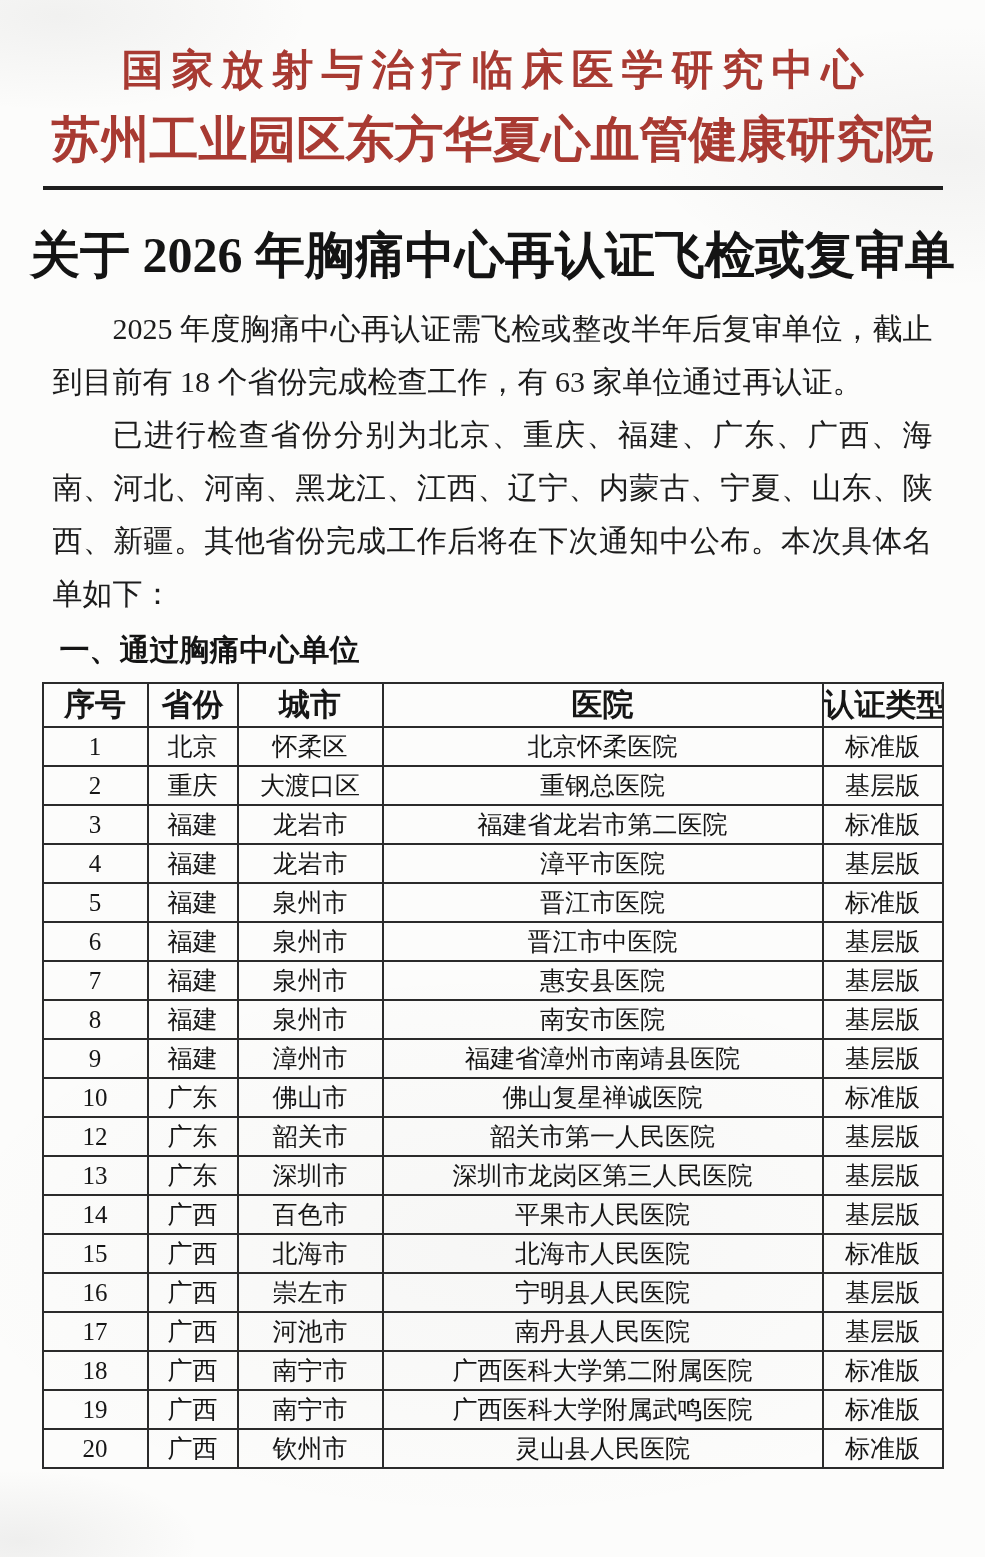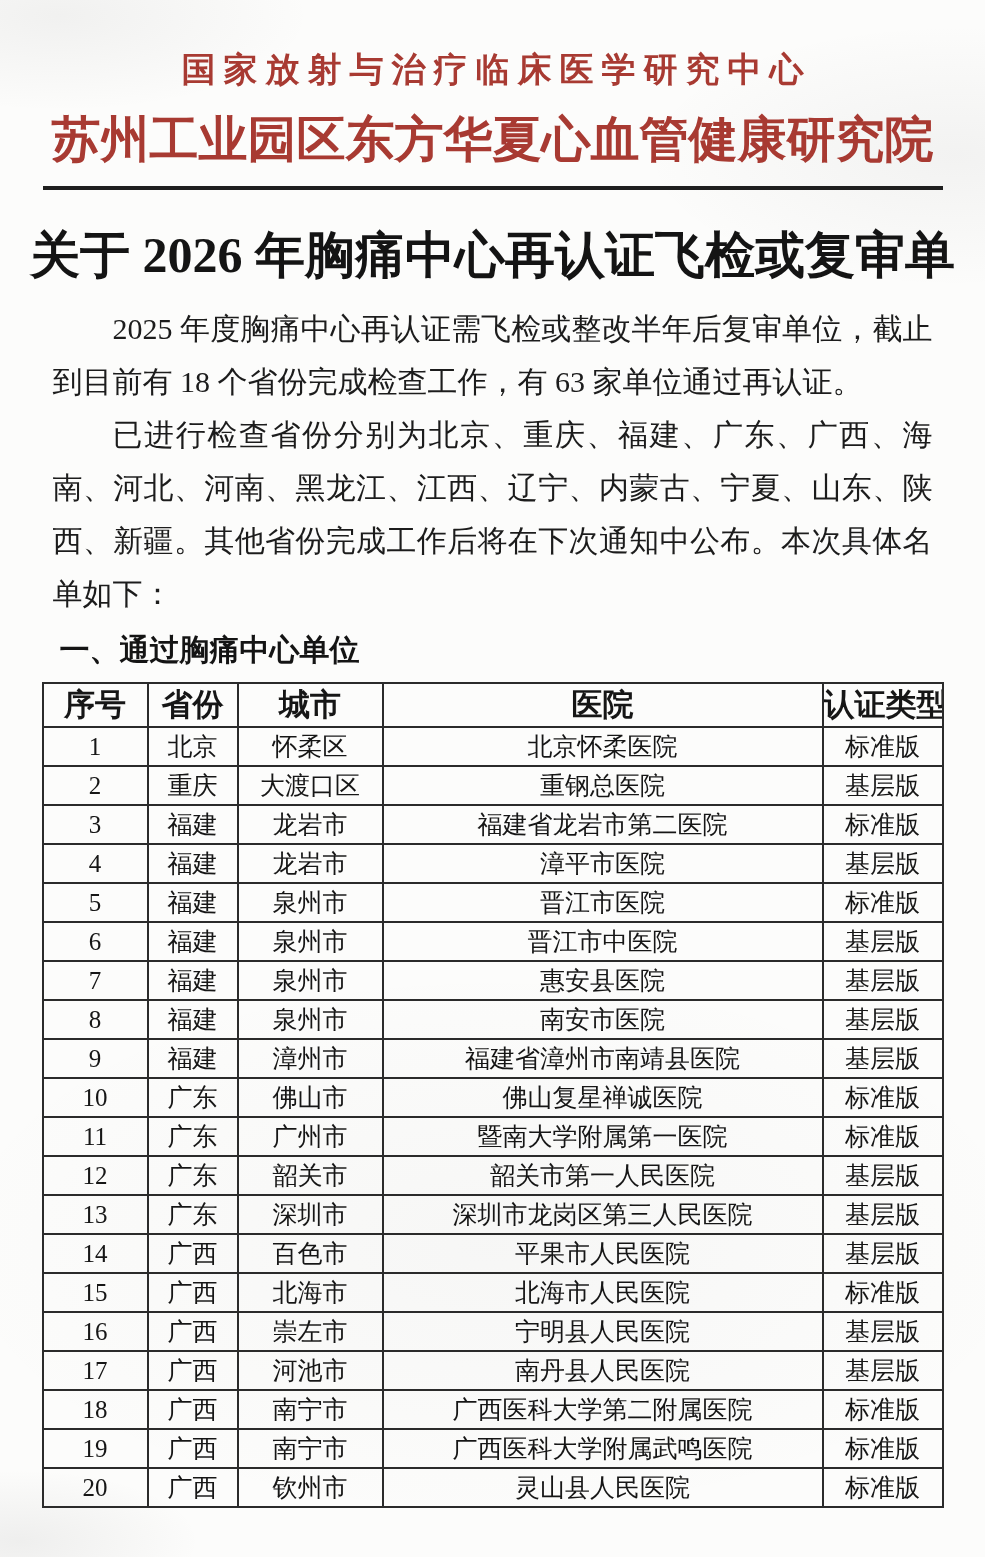--- a/index.html
+++ b/index.html
@@ -20,21 +20,21 @@
       radial-gradient(ellipse 800px 400px at 50% 80%, rgba(80,80,80,0.03), transparent 70%),
       #fcfcfb;
   }
   .org-header {
     padding-top: 34px;
     text-align: center;
     font-weight: bold;
     color: #a83a32;
   }
   .org-line1 {
-    font-size: 34px;
+    font-size: 42px;
     line-height: 72px;
     letter-spacing: 8px;
     white-space: nowrap;
     margin-left: 8px;
   }
   .org-line2 {
     font-size: 49px;
     line-height: 68px;
     letter-spacing: 0;
     white-space: nowrap;
@@ -206,27 +206,20 @@
           <td>基层版</td>
         </tr>
         <tr>
           <td>10</td>
           <td>广东</td>
           <td>佛山市</td>
           <td>佛山复星禅诚医院</td>
           <td>标准版</td>
         </tr>
         <tr>
-          <td>11</td>
-          <td>广东</td>
-          <td>广州市</td>
-          <td>暨南大学附属第一医院</td>
-          <td>标准版</td>
-        </tr>
-        <tr>
           <td>12</td>
           <td>广东</td>
           <td>韶关市</td>
           <td>韶关市第一人民医院</td>
           <td>基层版</td>
         </tr>
         <tr>
           <td>13</td>
           <td>广东</td>
           <td>深圳市</td>

